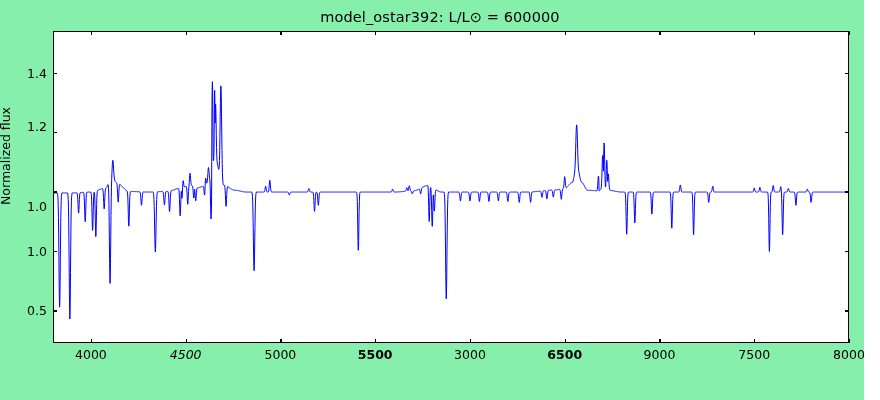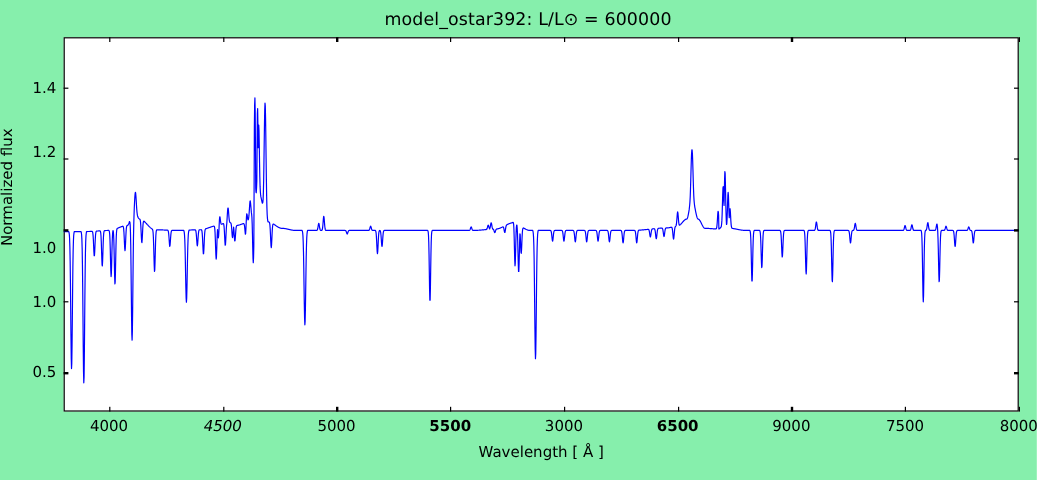--- a/index.html
+++ b/index.html
@@ -71,21 +71,20 @@
       <div class="tick-mark xtick-mark" style="left: 701.238px;"></div>
       <div class="tick-mark xtick-mark-t" style="left: 701.238px;"></div>
       <div class="tick-mark xtick-mark" style="left: 796px;"></div>
       <div class="tick-mark xtick-mark-t" style="left: 796px;"></div>
     </div>
 
   <div id="ylabel">
     <span id="ylabel-inner">Normalized flux</span>
   </div>
 
-  <div id="xlabel">Wavelength [ Å ]</div>
 
 <div class="xtick-label" style="left: 90.9048px;">4000</div>
     <div class="xtick-label" style="left: 185.667px; font-style: italic;">4500</div>
     <div class="xtick-label" style="left: 280.429px;">5000</div>
     <div class="xtick-label" style="left: 375.19px; font-weight: bold;">5500</div>
     <div class="xtick-label" style="left: 469.952px;">3000</div>
     <div class="xtick-label" style="left: 564.714px; font-weight: bold;">6500</div>
     <div class="xtick-label" style="left: 659.476px;">9000</div>
     <div class="xtick-label" style="left: 754.238px;">7500</div>
     <div class="xtick-label" style="left: 849px;">8000</div>

